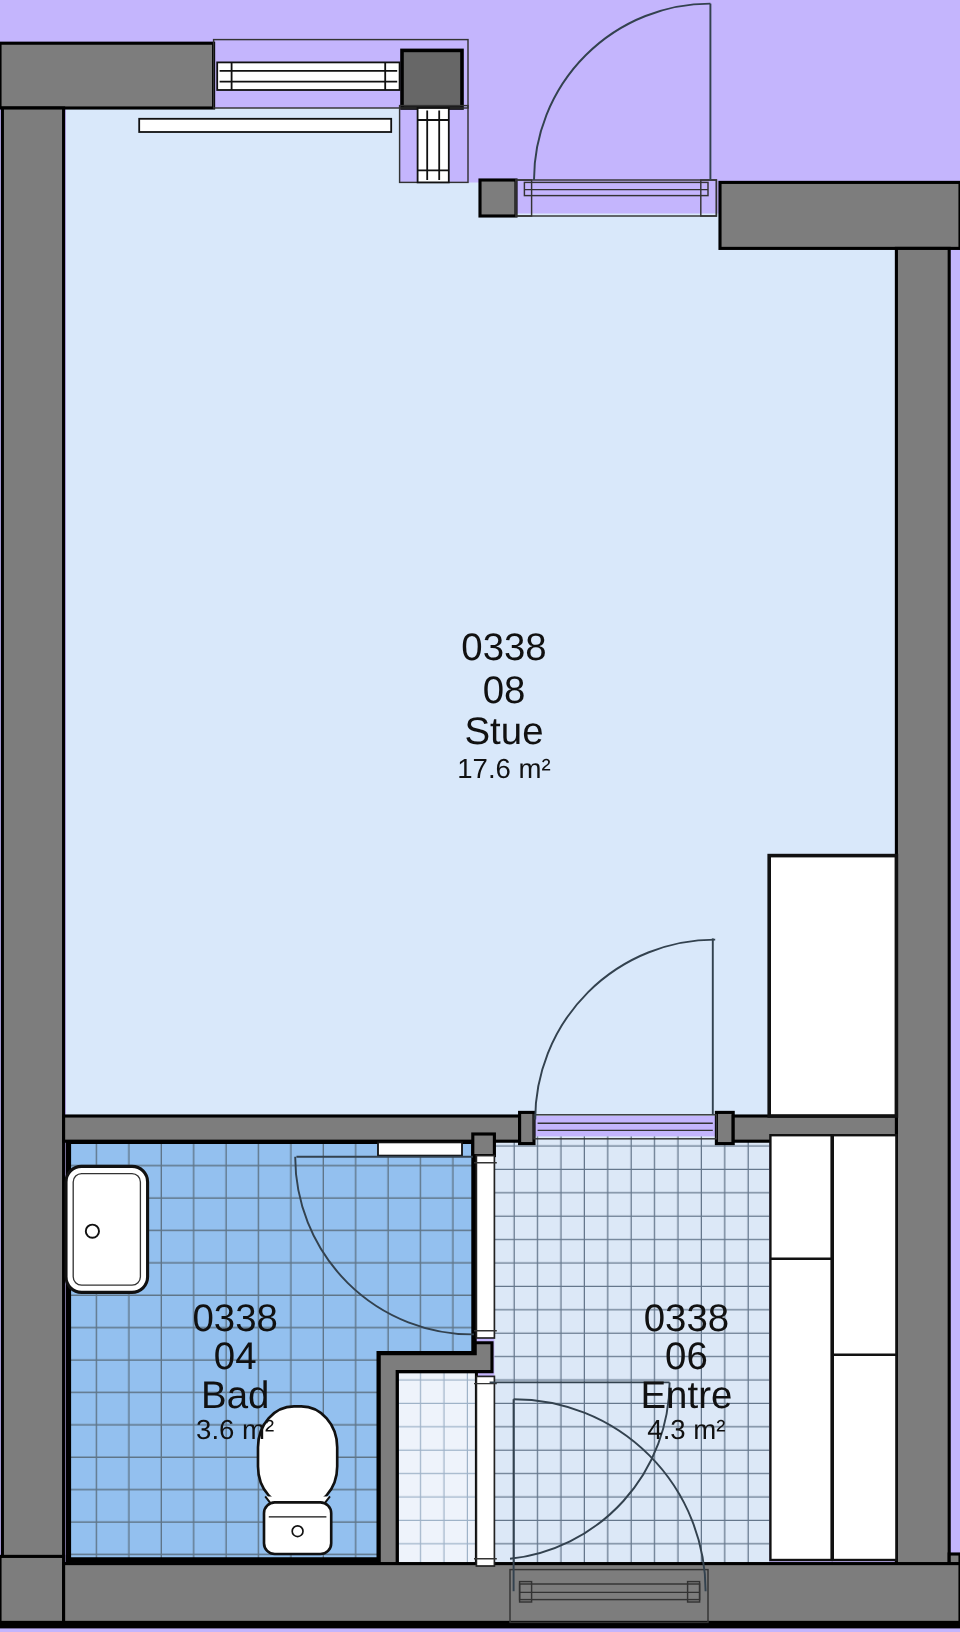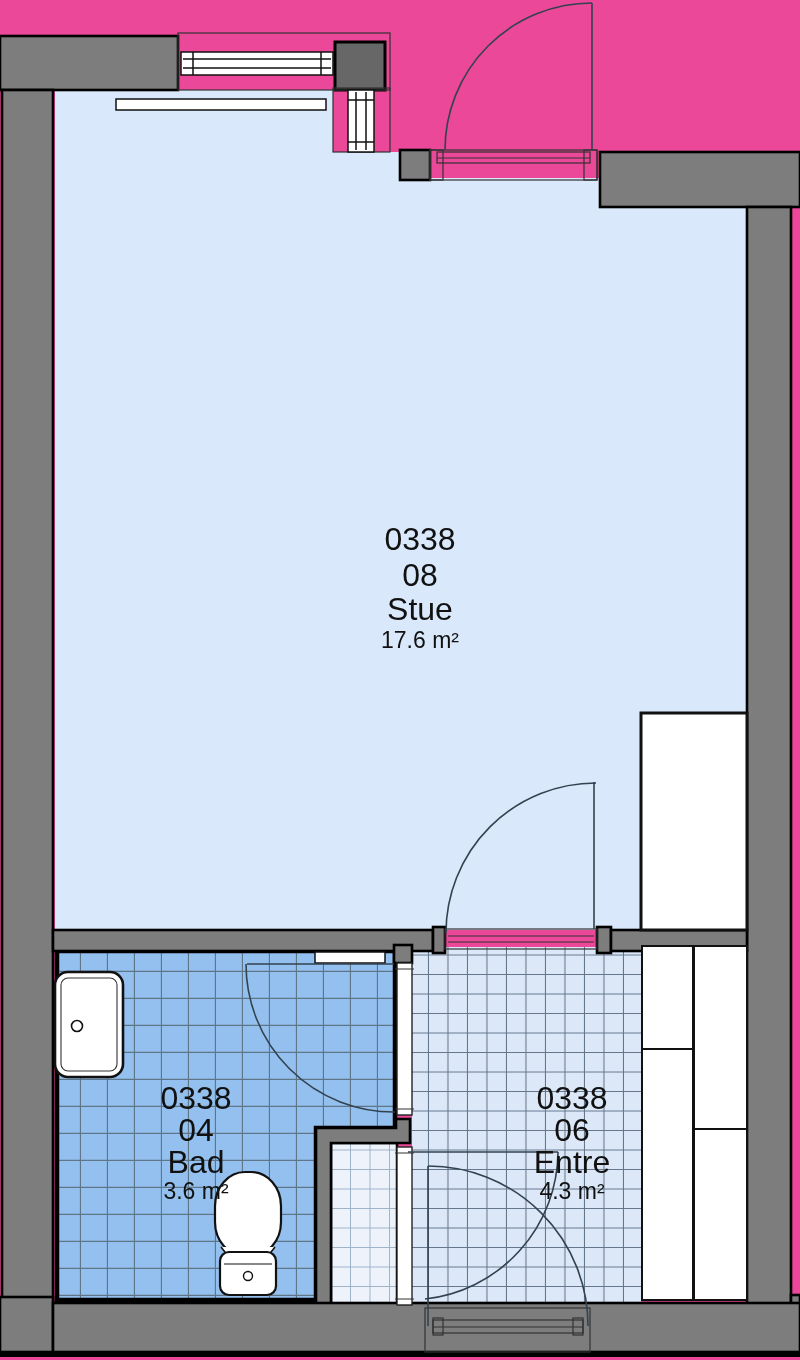--- a/index.html
+++ b/index.html
@@ -1,16 +1,16 @@
 <!DOCTYPE html>
 <html><head>
 <meta charset="utf-8">
 <style>
   html,body{margin:0;padding:0;background:#ffffff;}
-  .stage{position:relative;width:800px;height:1360px;background:#ec4899;overflow:hidden;}
+  .stage{position:relative;width:800px;height:1360px;background:#c4b5fd;overflow:hidden;}
   svg{display:block;}
   .lbl{font-family:"Liberation Sans",sans-serif;fill:#111;}
   .lbl-main{font-size:32px;}
   .lbl-area{font-size:23px;}
   .fixture{fill:#ffffff;stroke:#111;}
   .thin{stroke:#333;stroke-width:1.2;fill:none;}
 </style>
 </head>
 <body>
 

